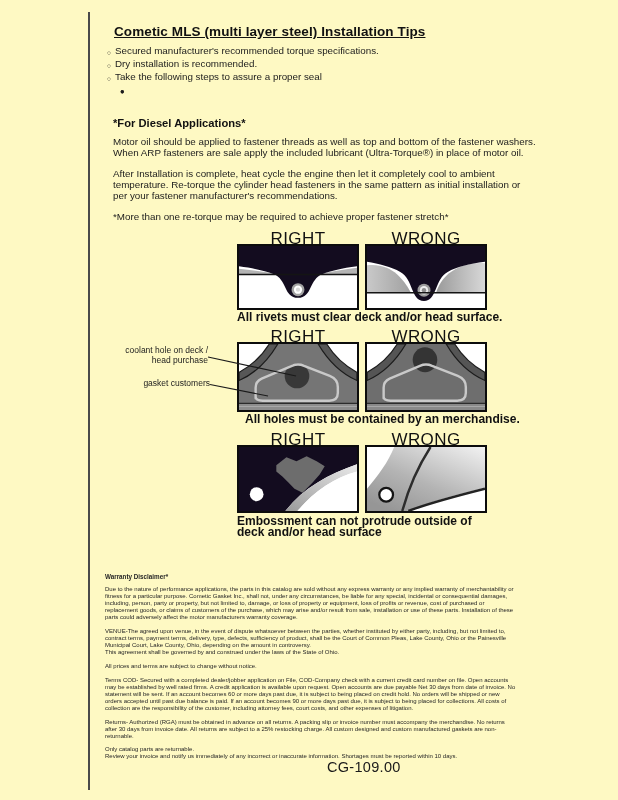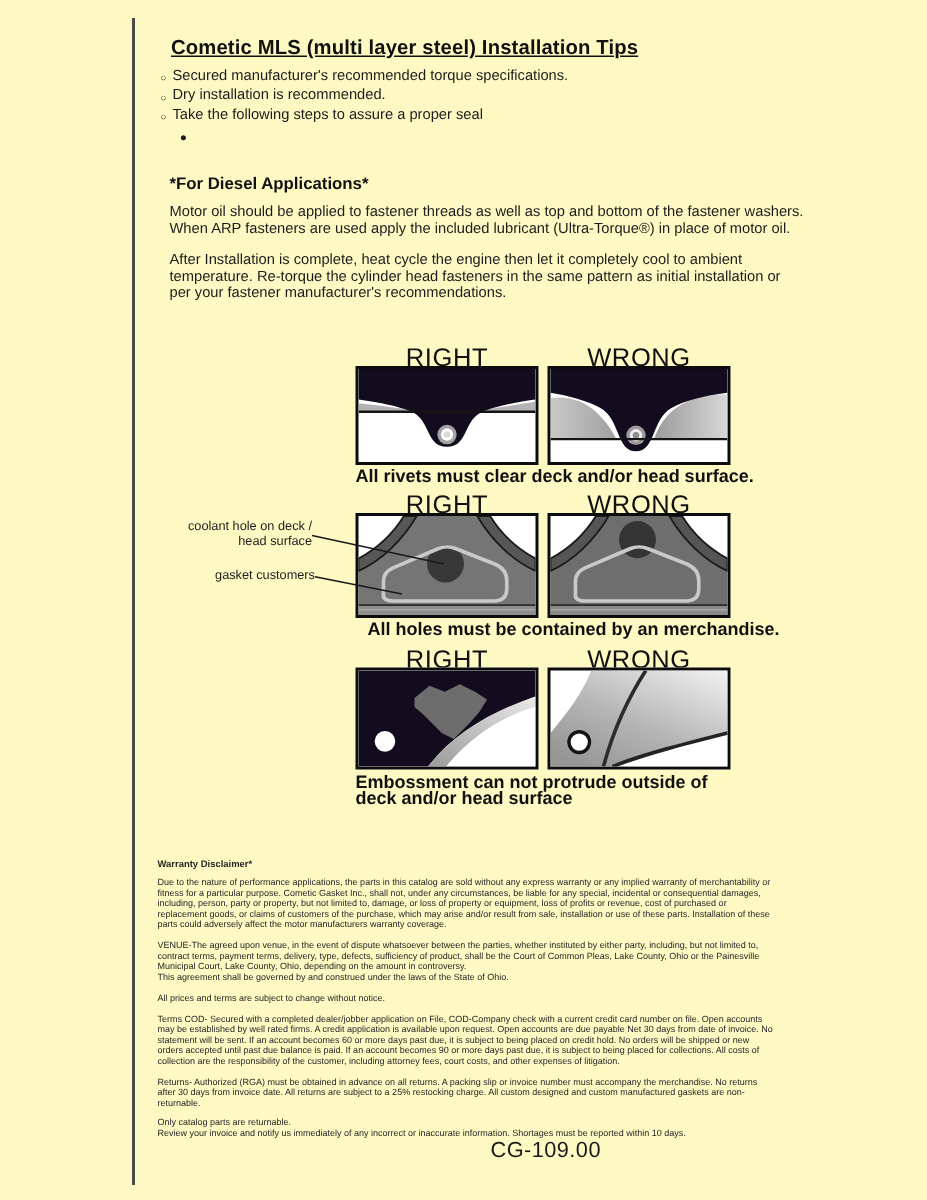--- a/index.html
+++ b/index.html
@@ -43,22 +43,23 @@
   <div class="tips">
     <div class="tip l1"><span class="marker">○</span><span>Secured manufacturer's recommended torque specifications.</span></div>
     <div class="tip l1"><span class="marker">○</span><span>Dry installation is recommended.</span></div>
     <div class="tip l1"><span class="marker">○</span><span>Take the following steps to assure a proper seal</span></div>
     <div class="tip l2"><span class="marker">●</span></div>
     <div class="tip l2"><span class="marker">●</span></div>
   </div>
 
   <div class="diesel">
     <h2>*For Diesel Applications*</h2>
-    <p>Motor oil should be applied to fastener threads as well as top and bottom of the fastener washers. When ARP fasteners are used apply the included lubricant (Ultra-Torque®) in place of motor oil.</p>
+    <p>Motor oil should be applied to fastener threads as well as top and bottom of the fastener washers. When ARP fasteners are sale apply the included lubricant (Ultra-Torque®) in place of motor oil.</p>
     <p>After Installation is complete, heat cycle the engine then let it completely cool to ambient temperature. Re-torque the cylinder head fasteners in the same pattern as initial installation or per your fastener manufacturer's recommendations.</p>
+    <p class="note">*More than one re-torque may be required to achieve proper fastener stretch*</p>
   </div>
 
   <div class="dlabel" style="left:237px;top:229px;">RIGHT</div>
   <div class="dlabel" style="left:365px;top:229px;">WRONG</div>
 
   <div class="box" style="left:237px;top:244px;width:122px;height:66px;">
     <svg viewBox="0 0 117 61" preserveAspectRatio="none">
       <path d="M0 22.5 C14 24 30 26 42 28 L0 28 Z" fill="#b4b4b4"></path>
       <path d="M117 21.5 C103 23.5 88 26 75 28 L117 28 Z" fill="#b4b4b4"></path>
       <path d="M0 0 H117 V20 C102 22 91 24.5 83 27.5 C69 32.5 73 51 58.5 51 C44 51 48 32.5 34 27.5 C26 24.5 15 22 0 20 Z" fill="#130c1f"></path>
@@ -89,21 +90,21 @@
       <circle cx="56.5" cy="43.5" r="2.2" fill="#8d8d8d"></circle>
       <line x1="0" y1="46" x2="117" y2="46" stroke="#141414" stroke-width="1.6"></line>
     </svg>
   </div>
 
   <div class="caption" style="left:237px;top:312px;">All rivets must clear deck and/or head surface.</div>
 
   <div class="dlabel" style="left:237px;top:327px;">RIGHT</div>
   <div class="dlabel" style="left:365px;top:327px;">WRONG</div>
 
-  <div class="sidelabel" style="left:120px;top:346px;width:88px;">coolant hole on deck / head surface</div>
+  <div class="sidelabel" style="left:120px;top:346px;width:88px;">coolant hole on deck / head purchase</div>
   <div class="sidelabel" style="left:118px;top:379px;width:92px;">gasket customers</div>
 
   <div class="box" style="left:237px;top:342px;width:122px;height:70px;">
     <svg viewBox="0 0 117 65" preserveAspectRatio="none">
       <path d="M0 65 V31 C14 25 27 13 34 0 H83 C90 13 103 25 117 31 V65 Z" fill="#757575"></path>
       <path d="M30 0 C22 13 11 22 0 28 L0 36 C15 29.5 29 16 38.5 0 Z" fill="#575757" stroke="#1b1b1b" stroke-width="1.2"></path>
       <path d="M87 0 C95 13 106 22 117 28 L117 36 C102 29.5 88 16 78.5 0 Z" fill="#575757" stroke="#1b1b1b" stroke-width="1.2"></path>
       <rect x="0" y="58.5" width="117" height="6.5" fill="#8d8d8d"></rect>
       <line x1="0" y1="58.5" x2="117" y2="58.5" stroke="#2c2c2c" stroke-width="1.2"></line>
       <line x1="0" y1="61.5" x2="117" y2="61.5" stroke="#a8a8a8" stroke-width="1"></line>

